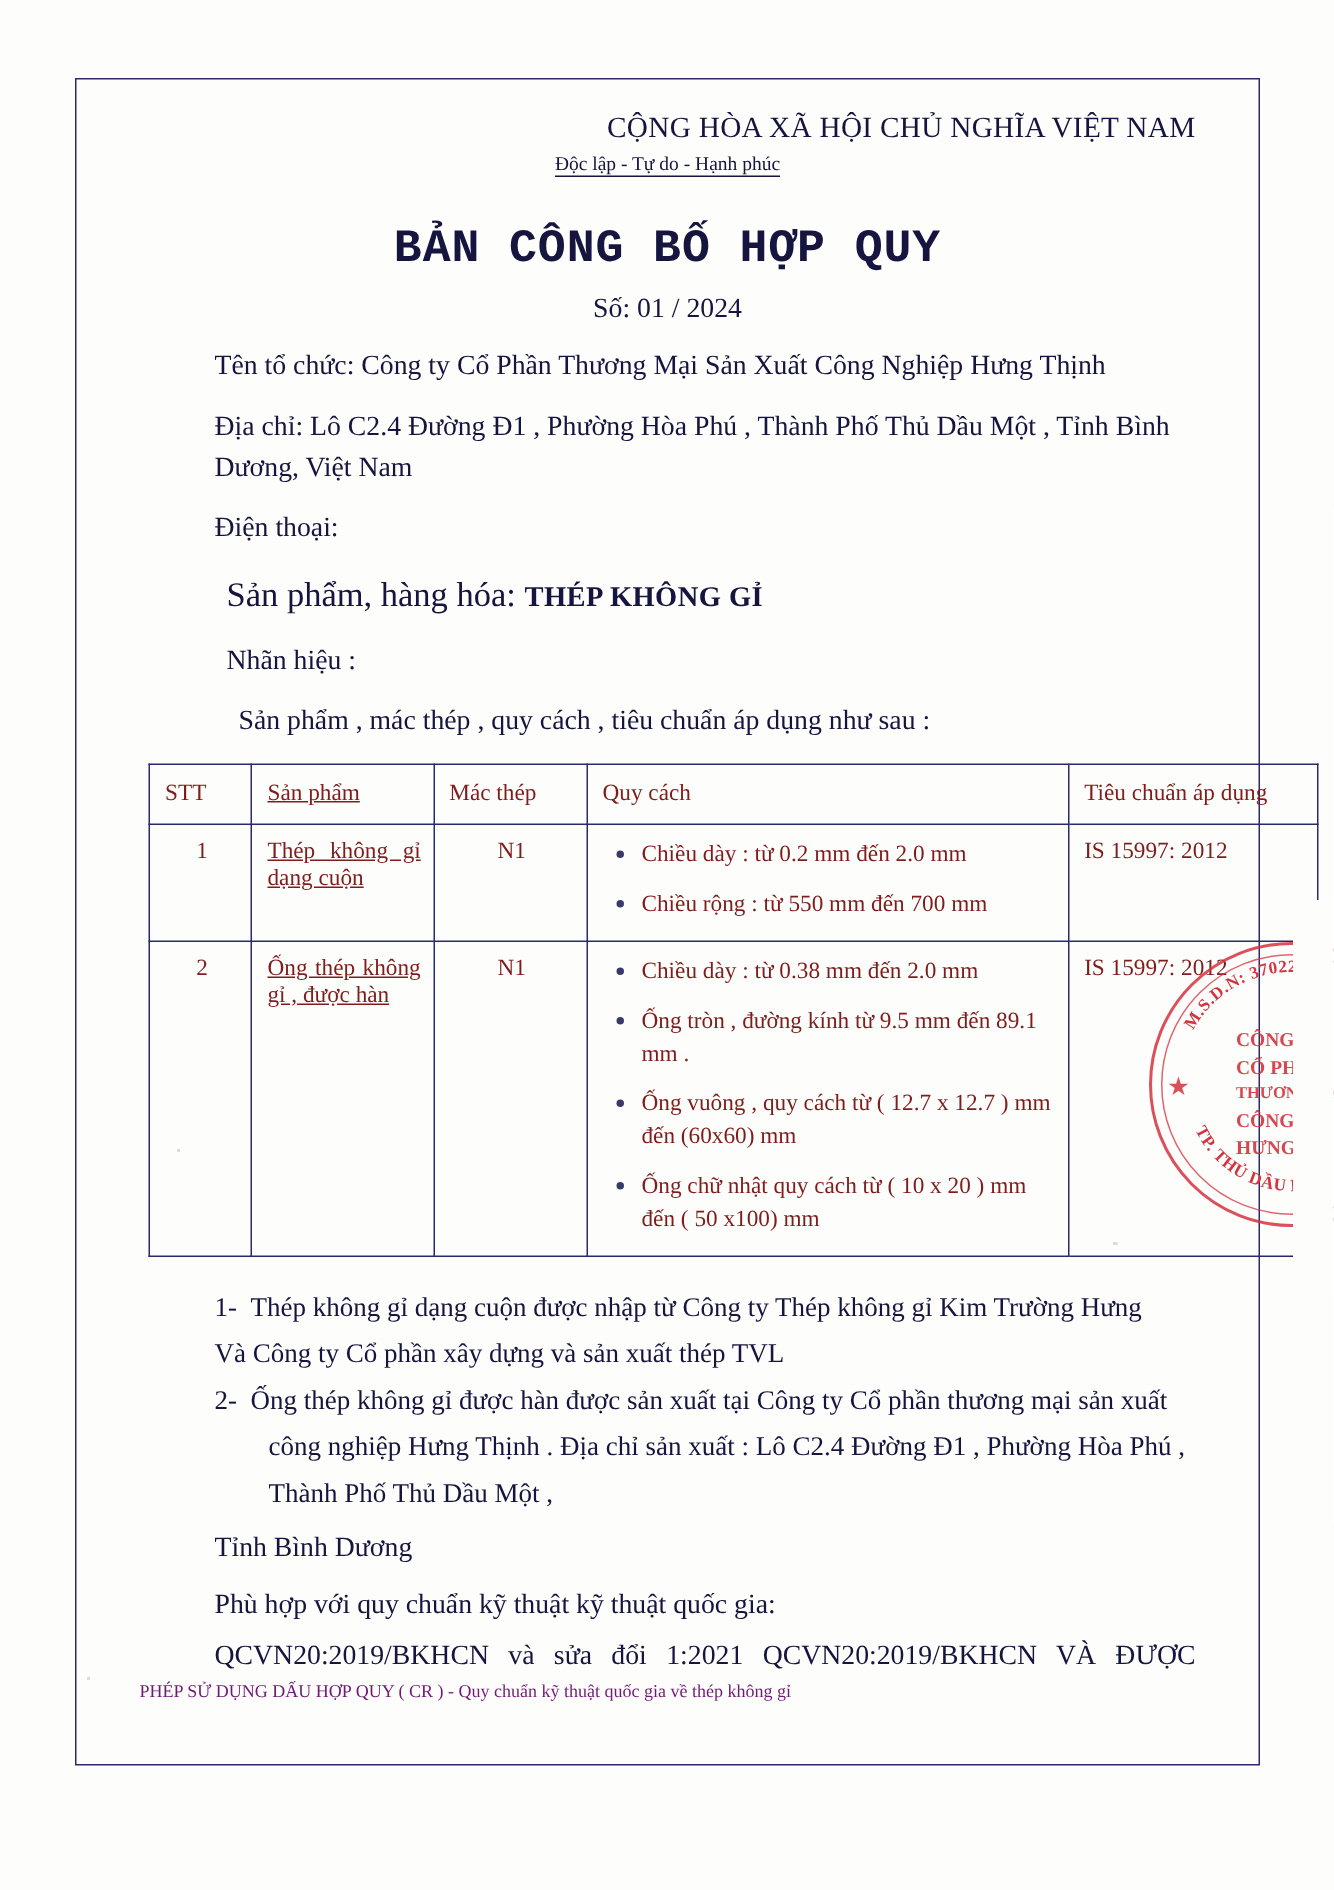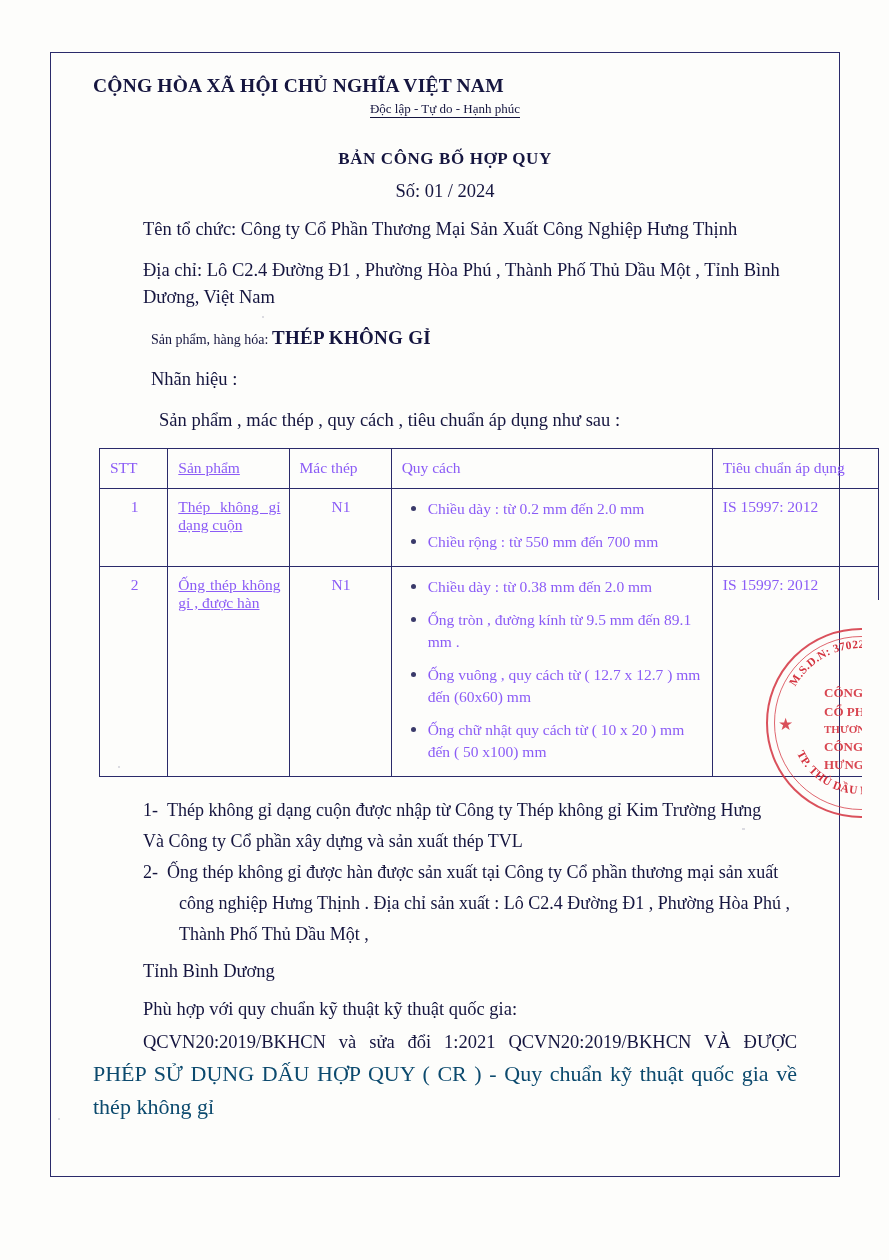--- a/index.html
+++ b/index.html
@@ -31,71 +31,72 @@
     box-sizing: border-box;
   }
   .doc-inner {
     position: absolute;
     left: 0; top: 0;
     width: 100%;
     padding: 18px 42px 0 42px;
     box-sizing: border-box;
   }
   .national-head {
-    text-align: left;
-    font-weight: bold;
+    text-align: right;
+    font-weight: normal;
     font-size: 19.5px;
     letter-spacing: 0.2px;
     color: #15153f;
     margin-top: 4px;
   }
   .national-sub {
     text-align: center;
     font-weight: normal;
     font-size: 13px;
     margin-top: 4px;
     color: #15153f;
   }
   .national-sub span.u {
     border-bottom: 1.3px solid #15153f;
     padding-bottom: 1px;
   }
   .doc-title {
     text-align: center;
     font-weight: bold;
-    font-size: 17px;
+    font-size: 31px;
     margin-top: 32px;
     letter-spacing: 0.6px;
     color: #15153f;
+    font-family: Liberation Mono, monospace;
   }
   .doc-number {
     text-align: center;
     font-size: 18.5px;
     margin-top: 12px;
     color: #15153f;
   }
   .field-line {
     font-size: 18.5px;
     margin-top: 14px;
     line-height: 1.45;
     color: #15153f;
   }
   .indent-1 { padding-left: 50px; }
   .indent-2 { padding-left: 58px; }
   .indent-3 { padding-left: 66px; }
-  .product-label { font-size: 14px; }
+  .product-label { font-size: 23px; }
   .product-name { font-weight: bold; font-size: 19px; letter-spacing: 0.3px; }
 
   table.spec {
     margin-top: 14px;
     width: 780px;
     margin-left: 6px;
     border-collapse: collapse;
     font-size: 15.5px;
-    color: #8b5cf6;
+    color: #7f1d1d;
   }
   table.spec th, table.spec td {
     border: 1px solid #2a2a6a;
     vertical-align: top;
     padding: 9px 8px 11px 10px;
   }
   table.spec th {
     font-weight: normal;
     text-align: left;
     font-size: 15.5px;
@@ -158,23 +159,23 @@
     font-size: 18.5px;
     line-height: 1.5;
     color: #15153f;
     margin-top: 6px;
     padding-left: 50px;
     padding-right: 0px;
     text-align: justify;
     text-align-last: justify;
   }
   .tail-last {
-    font-size: 22px;
+    font-size: 12px;
     line-height: 1.5;
-    color: #0c4a6e;
+    color: #701a75;
     padding-left: 0px;
     padding-right: 0px;
     text-align: justify;
     text-align-last: left;
   }
 
   
   .stamp {
     position: absolute;
     left: 766px;
@@ -261,20 +262,21 @@
     <div class="doc-inner">
 
       <div class="national-head">CỘNG HÒA XÃ HỘI CHỦ NGHĨA VIỆT NAM</div>
       <div class="national-sub"><span class="u">Độc lập - Tự do - Hạnh phúc</span></div>
 
       <div class="doc-title">BẢN CÔNG BỐ HỢP QUY</div>
       <div class="doc-number">Số: 01 / 2024</div>
 
       <div class="field-line indent-1">Tên tổ chức: Công ty Cổ Phần Thương Mại Sản Xuất Công Nghiệp Hưng Thịnh</div>
       <div class="field-line indent-1">Địa chỉ: Lô C2.4 Đường Đ1 , Phường Hòa Phú , Thành Phố Thủ Dầu Một , Tỉnh Bình Dương, Việt Nam</div>
+      <div class="field-line indent-1">Điện thoại:</div>
 
       <div class="field-line indent-2">
         <span class="product-label">Sản phẩm, hàng hóa: </span><span class="product-name">THÉP KHÔNG GỈ</span>
       </div>
       <div class="field-line indent-2">Nhãn hiệu :</div>
       <div class="field-line indent-3">Sản phẩm , mác thép , quy cách , tiêu chuẩn áp dụng như sau :</div>
 
       <table class="spec">
         <thead>
           <tr>

